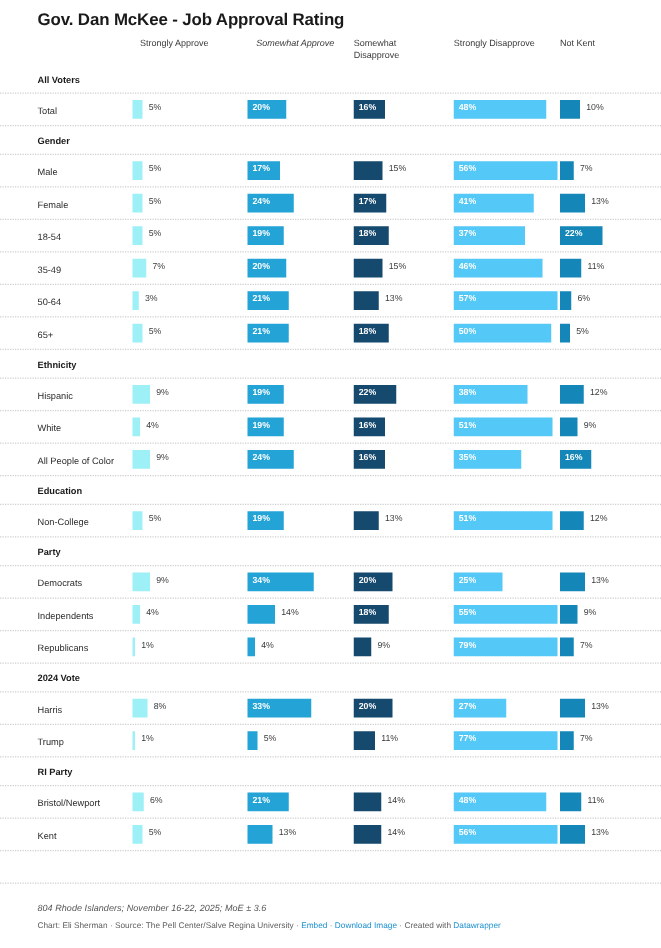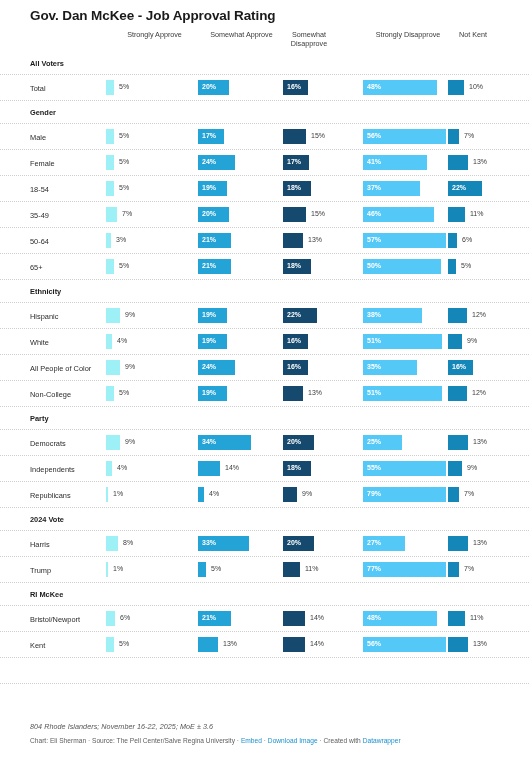--- a/index.html
+++ b/index.html
@@ -14,28 +14,28 @@
 
   .title{
     position:absolute;left:30px;top:8px;
     font-size:13.5px;font-weight:bold;color:#1a1a1a;
     letter-spacing:-0.1px;
   }
 
   
   .grid{position:absolute;left:0;top:28px;width:529px;}
 
-  .hdr{position:relative;height:24px;text-align:center;}
+  .hdr{position:relative;height:24px;}
   .hdr .h{
     position:absolute;top:2px;
     font-size:7.2px;color:#3a3a3a;line-height:9px;
     font-weight:normal;
   }
   .h.c0{left:112px;width:85px;}
-  .h.c1{left:205px;width:73px;}
+  .h.c1{left:205px;width:73px;font-style:italic;}
   .h.c2{left:283px;width:52px;}
   .h.c3{left:363px;width:90px;}
   .h.c4{left:448px;width:50px;}
 
   .rows{position:relative;}
 
   .group{
     position:relative;height:22px;
     border-bottom:1px dotted #cfcfcf;
   }
@@ -333,20 +333,23 @@
           </div>
           <div class="cell k3">
             <span class="bar" style="width: 54px; background: rgb(84, 200, 247);"></span>
             <span class="val inside" style="left: 4px;">35%</span>
           </div>
           <div class="cell k4">
             <span class="bar" style="width: 25px; background: rgb(20, 135, 184);"></span>
             <span class="val inside" style="left: 4px;">16%</span>
           </div>
         </div>
+        <div class="group">
+          <div class="glabel">Education</div>
+        </div>
         <div class="row">
           <div class="rlabel">Non-College</div>
           <div class="cell k0">
             <span class="bar" style="width: 8px; background: rgb(158, 240, 247);"></span>
             <span class="val" style="left: 13px;">5%</span>
           </div>
           <div class="cell k1">
             <span class="bar" style="width: 29px; background: rgb(35, 163, 214);"></span>
             <span class="val inside" style="left: 4px;">19%</span>
           </div>
@@ -478,21 +481,21 @@
           <div class="cell k3">
             <span class="bar" style="width: 83px; background: rgb(84, 200, 247);"></span>
             <span class="val inside" style="left: 4px;">77%</span>
           </div>
           <div class="cell k4">
             <span class="bar" style="width: 11px; background: rgb(20, 135, 184);"></span>
             <span class="val" style="left: 16px;">7%</span>
           </div>
         </div>
         <div class="group">
-          <div class="glabel">RI McKee</div>
+          <div class="glabel">RI Party</div>
         </div>
         <div class="row">
           <div class="rlabel">Bristol/Newport</div>
           <div class="cell k0">
             <span class="bar" style="width: 9px; background: rgb(158, 240, 247);"></span>
             <span class="val" style="left: 14px;">6%</span>
           </div>
           <div class="cell k1">
             <span class="bar" style="width: 33px; background: rgb(35, 163, 214);"></span>
             <span class="val inside" style="left: 4px;">21%</span>

